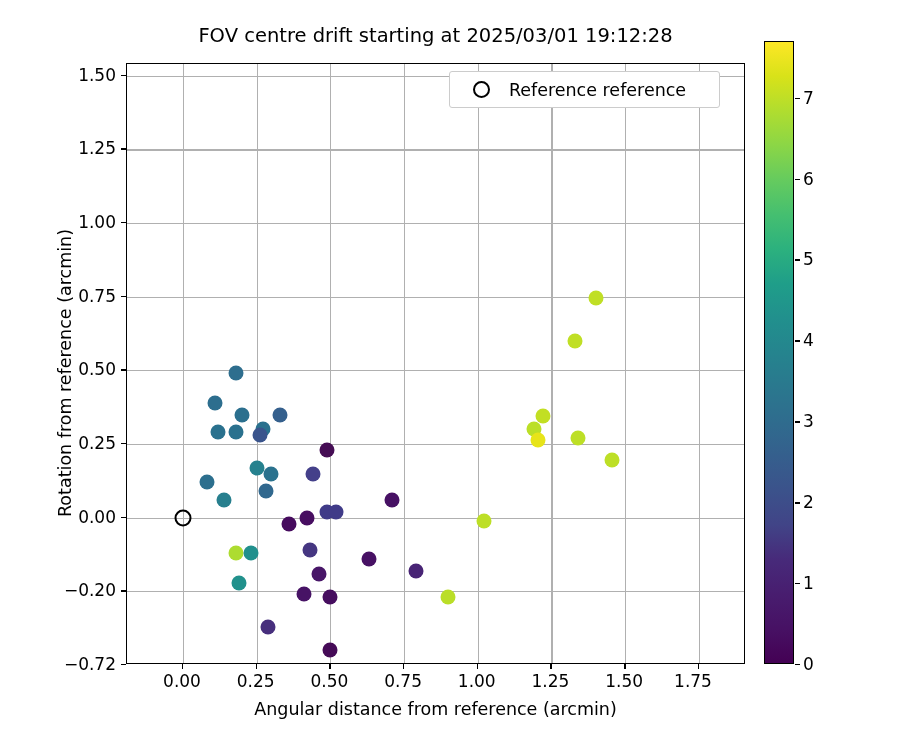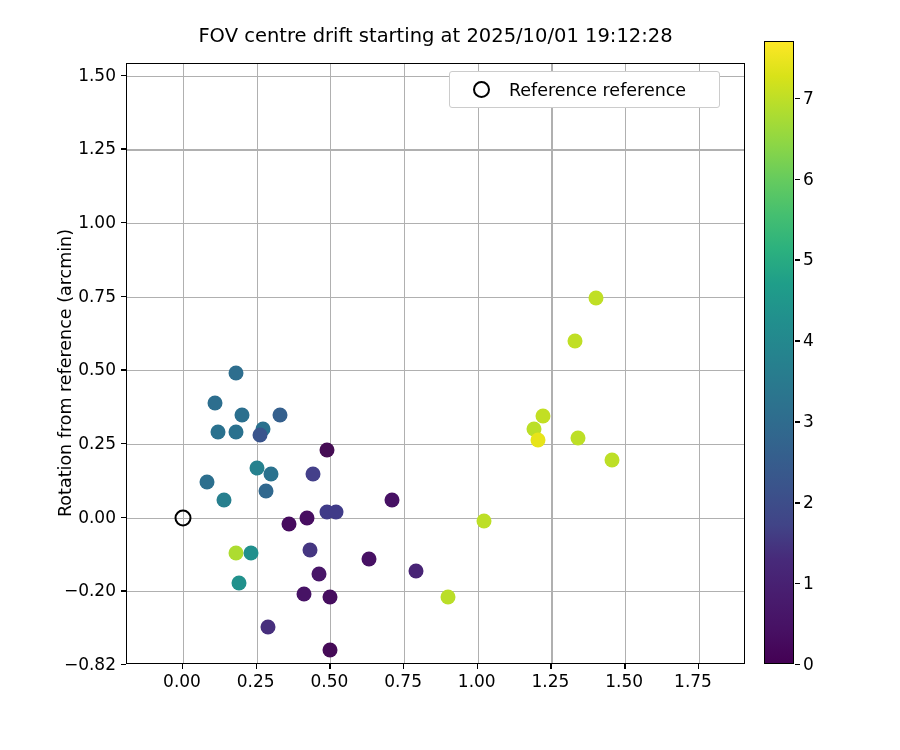--- a/index.html
+++ b/index.html
@@ -173,21 +173,21 @@
     font-size: 17px;
     transform: translateY(-50%);
     white-space: nowrap;
   }
 </style>
 </head>
 <body>
 
 <div id="figure">
 
-  <div id="chart-title">FOV centre drift starting at 2025/10/01 19:12:28</div>
+  <div id="chart-title">FOV centre drift starting at 2025/03/01 19:12:28</div>
 
   <div id="plot-area">
       <div class="gridline-v" style="left: 56.0048px;"></div>
       <div class="gridline-v" style="left: 129.695px;"></div>
       <div class="gridline-v" style="left: 203.386px;"></div>
       <div class="gridline-v" style="left: 277.076px;"></div>
       <div class="gridline-v" style="left: 350.767px;"></div>
       <div class="gridline-v" style="left: 424.457px;"></div>
       <div class="gridline-v" style="left: 498.148px;"></div>
       <div class="gridline-v" style="left: 571.838px;"></div>
@@ -240,20 +240,21 @@
       <div class="pt" title="1.34, 0.27" style="left: 450.986px; top: 374.152px; background: rgb(189, 223, 38);"></div>
       <div class="pt" title="1.455, 0.195" style="left: 484.883px; top: 396.248px; background: rgb(189, 223, 38);"></div>
       <div id="ref-marker" style="left: 56.0048px; top: 453.696px;"></div>
     </div>
 
   <div id="legend">
     <div id="legend-marker"></div>
     <div id="legend-label">Reference reference</div>
   </div>
 
+  <div id="xlabel">Angular distance from reference (arcmin)</div>
   <div id="ylabel">Rotation from reference (arcmin)</div>
 
   <div id="colorbar" style="background: linear-gradient(to top, rgb(68, 1, 84), rgb(71, 17, 100), rgb(72, 29, 111), rgb(71, 42, 122), rgb(65, 68, 135), rgb(59, 82, 139), rgb(53, 95, 141), rgb(47, 108, 142), rgb(42, 120, 142), rgb(37, 132, 142), rgb(33, 144, 141), rgb(31, 158, 137), rgb(44, 177, 126), rgb(69, 191, 112), rgb(101, 203, 94), rgb(139, 214, 70), rgb(176, 221, 47), rgb(216, 226, 25), rgb(253, 231, 37));"></div>
 
 <div class="tick-x" style="left: 182.005px;"></div>
     <div class="ticklabel-x" style="left: 182.005px;">0.00</div>
     <div class="tick-x" style="left: 255.695px;"></div>
     <div class="ticklabel-x" style="left: 255.695px;">0.25</div>
     <div class="tick-x" style="left: 329.386px;"></div>
     <div class="ticklabel-x" style="left: 329.386px;">0.50</div>
@@ -261,21 +262,21 @@
     <div class="ticklabel-x" style="left: 403.076px;">0.75</div>
     <div class="tick-x" style="left: 476.767px;"></div>
     <div class="ticklabel-x" style="left: 476.767px;">1.00</div>
     <div class="tick-x" style="left: 550.457px;"></div>
     <div class="ticklabel-x" style="left: 550.457px;">1.25</div>
     <div class="tick-x" style="left: 624.148px;"></div>
     <div class="ticklabel-x" style="left: 624.148px;">1.50</div>
     <div class="tick-x" style="left: 697.838px;"></div>
     <div class="ticklabel-x" style="left: 693px;">1.75</div>
     <div class="tick-y" style="top: 664px;"></div>
-    <div class="ticklabel-y" style="top: 664px;">−0.82</div>
+    <div class="ticklabel-y" style="top: 664px;">−0.72</div>
     <div class="tick-y" style="top: 590.348px;"></div>
     <div class="ticklabel-y" style="top: 590.348px;">−0.20</div>
     <div class="tick-y" style="top: 516.696px;"></div>
     <div class="ticklabel-y" style="top: 516.696px;">0.00</div>
     <div class="tick-y" style="top: 443.044px;"></div>
     <div class="ticklabel-y" style="top: 443.044px;">0.25</div>
     <div class="tick-y" style="top: 369.392px;"></div>
     <div class="ticklabel-y" style="top: 369.392px;">0.50</div>
     <div class="tick-y" style="top: 295.74px;"></div>
     <div class="ticklabel-y" style="top: 295.74px;">0.75</div>

